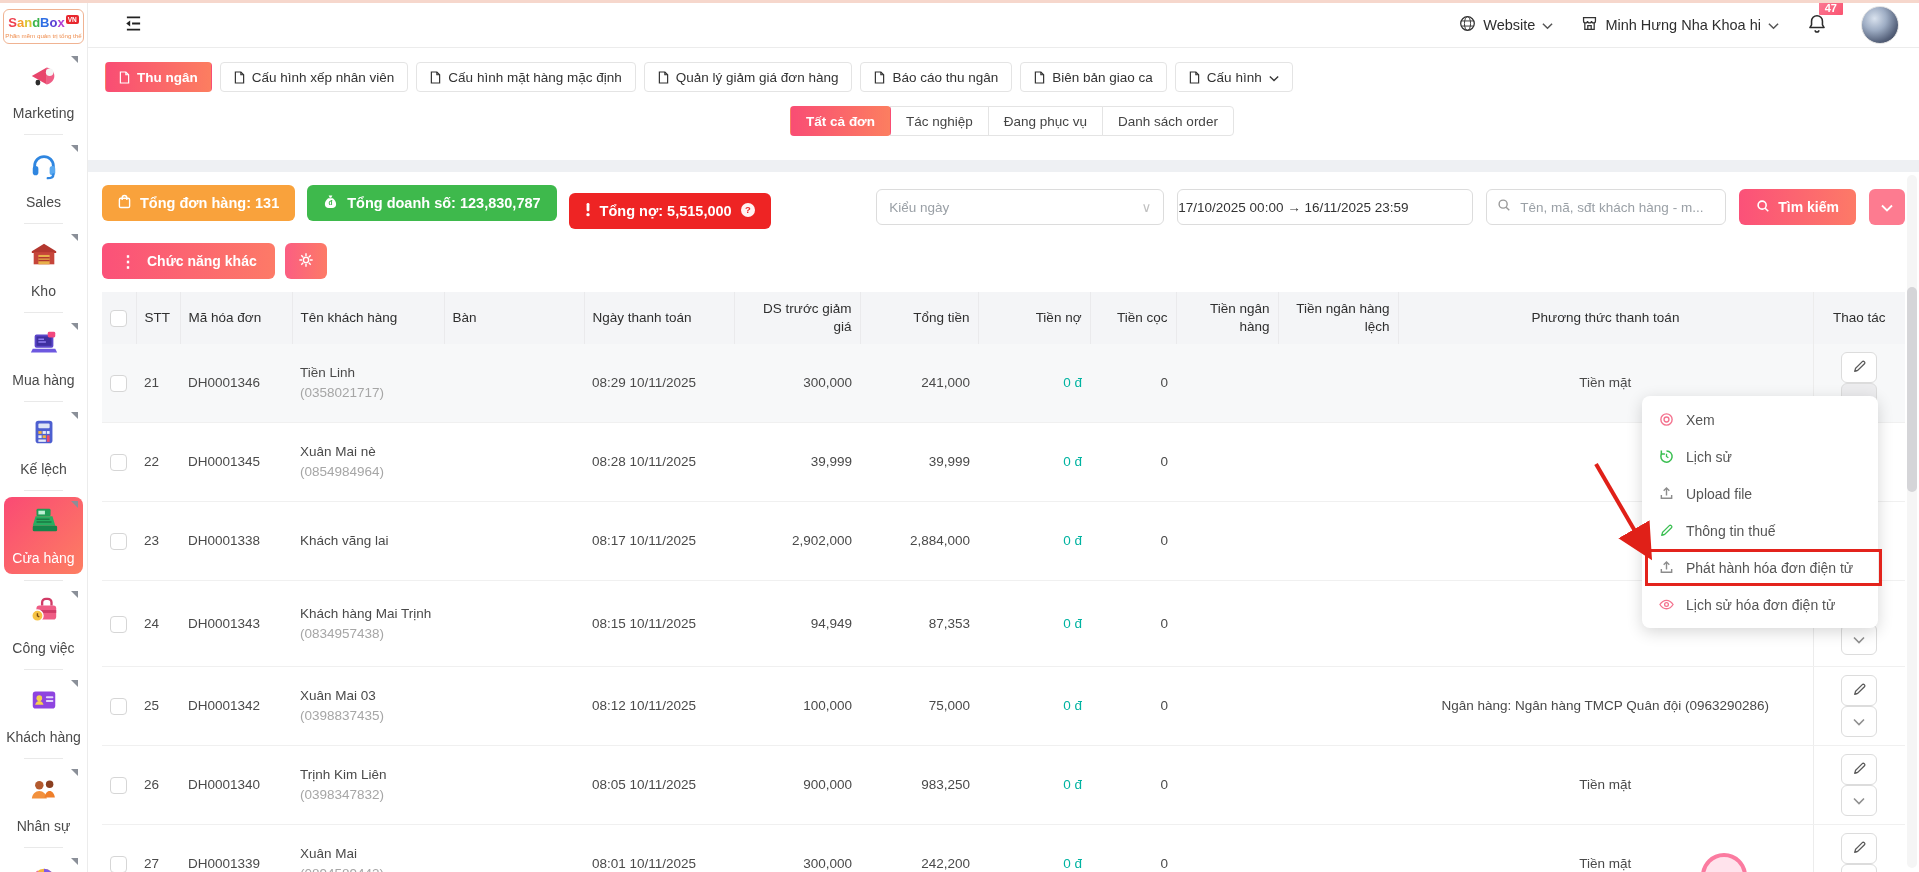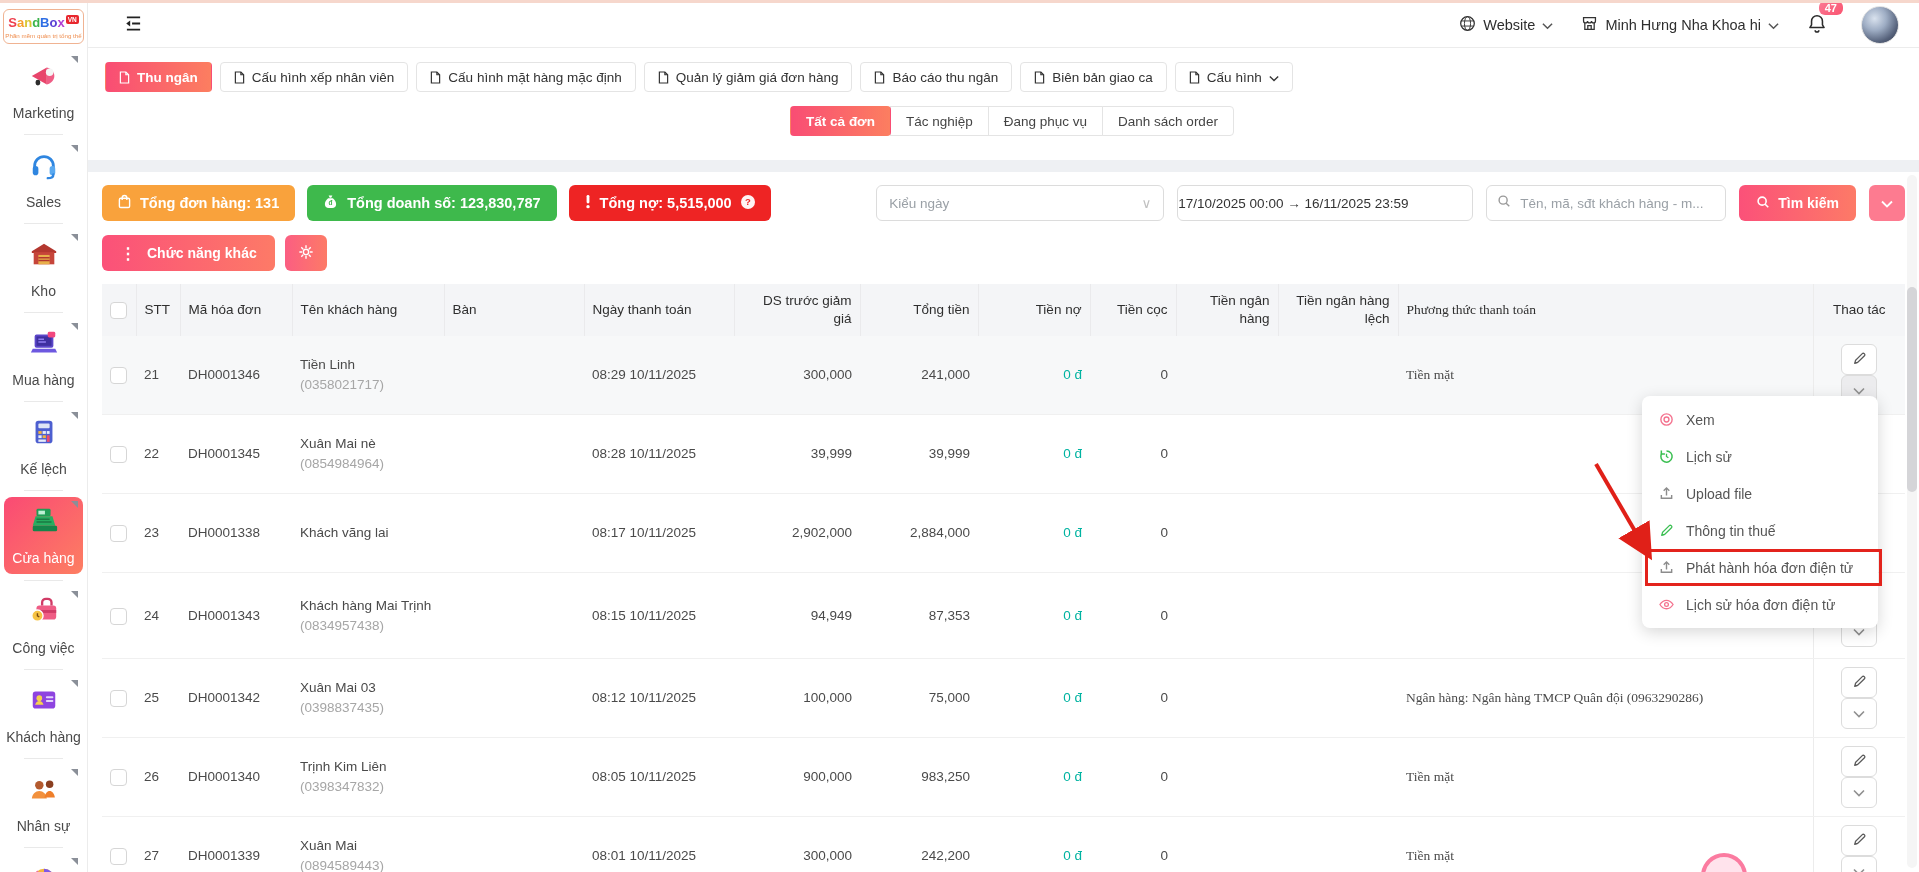--- a/index.html
+++ b/index.html
@@ -29,21 +29,21 @@
   .side-sep { height:1px; background:#e9e9e9; margin:6px 24px; }
 
   
   .topbar { position:absolute; left:88px; right:0; top:3px; height:45px; background:#fff;
             border-bottom:1px solid #ececec; display:flex; align-items:center;
             padding:0 20px 0 36px; z-index:15; }
   .topbar-right { margin-left:auto; display:flex; align-items:center; gap:28px; }
   .tb-group { display:flex; align-items:center; gap:7px; font-size:14.5px; color:#2e2e2e; cursor:pointer; }
   .bell-wrap { position:relative; margin-right:6px; }
   .badge { position:absolute; top:-12px; right:-16px; background:linear-gradient(135deg,#fb7a95,#fa5470);
-           color:#fff; font-size:11px; font-weight:bold; padding:1px 6px; border-radius:6px; }
+           color:#fff; font-size:11px; font-weight:bold; padding:1px 6px; border-radius:1px; }
   .avatar { width:38px; height:38px; border-radius:50%;
             background:radial-gradient(circle at 35% 32%, #d9e2ee 0%, #9eadc4 35%, #55617a 70%, #2e3447 100%);
             border:1px solid #e3e3e3; }
 
   
   .tabs-zone { position:absolute; left:88px; right:0; top:48px; height:112px; background:#fff; z-index:10; }
   .mtabs { display:flex; gap:8px; padding:14px 0 0 17px; }
   .mtab { display:flex; align-items:center; gap:7px; border:1px solid #e4e4e4; background:#fff;
           border-radius:4px; padding:0 13px; height:30px; font-size:13.5px; color:#333; }
   .mtab.active { background:linear-gradient(90deg,#f94d74,#fc7e60); border-color:transparent; color:#fff; font-weight:bold; }
@@ -87,21 +87,21 @@
   thead th { background:#f4f5f7; color:#2f2f2f; font-weight:normal; text-align:left;
              padding:8px 8px; vertical-align:middle; line-height:1.35; }
   thead th + th { border-left:1px solid #eaeaec; }
   tbody td { border-bottom:1px solid #f0f0f0; padding:8px 8px; vertical-align:middle; line-height:1.35; background:#fff; }
   tr.hovered td { background:#f7f8f9; }
   .num, th.num { text-align:right; }
   .cb { width:17px; height:17px; border:1.5px solid #d6d6d6; border-radius:4px; display:inline-block; background:#fff; vertical-align:middle; }
   .cust-name { color:#4a4a4a; }
   .cust-phone { color:#a6a6a6; margin-top:2px; }
   td.debt-cell { color:#00b3a1; }
-  td.pay-cell, th.pay-col { text-align:left;font-family:Liberation Serif, serif; }
+  td.pay-cell, th.pay-col { text-align:center; }
   th.act-col, td.act-cell { border-left:1px solid #ececec; text-align:center; }
   .act-btn { width:36px; height:31px; border:1px solid #dcdcdc; border-radius:6px; background:#fff;
              color:#5a5a5a; display:inline-flex; align-items:center; justify-content:center; margin:0 2px; }
   .act-btn.open { background:#ececee; }
 
   
   .ctx-menu { position:absolute; left:1642px; top:396px; width:236px; background:#fff; border-radius:8px;
               box-shadow:0 4px 16px rgba(0,0,0,.16); padding:5px 0; z-index:40; }
   .ctx-item { display:flex; align-items:center; gap:11px; padding:0 16px; height:37px; font-size:14px; color:#555; position:relative; cursor:pointer; }
   .ctx-item .ic { width:17px; display:inline-flex; justify-content:center; }
@@ -332,21 +332,21 @@
           <span>Tổng đơn hàng: 131</span>
         </button>
         <button class="stat" style="background: rgb(62, 185, 76);">
           <span><svg viewBox="0 0 16 16" width="15" height="15">
               <path d="M6 1.5h4L8.8 4H7.2z" fill="#fff"></path>
               <path d="M5.5 4.5h5C13 6.5 14 9 14 11a4.3 4.3 0 0 1-4.5 4h-3A4.3 4.3 0 0 1 2 11c0-2 1-4.5 3.5-6.5z" fill="#fff"></path>
               <text x="8" y="12.2" font-size="7" text-anchor="middle" fill="#3eb94c" font-weight="bold">đ</text>
             </svg></span>
           <span>Tổng doanh số: 123,830,787</span>
         </button>
-        <button class="stat" style="background: rgb(238, 36, 36);">
+        <button class="stat" style="background: rgb(238, 36, 36); margin-top: 8px;">
           <span><svg viewBox="0 0 6 16" width="6" height="15">
               <rect x="1.5" y="1" width="3" height="9" rx="1.5" fill="#fff"></rect>
               <circle cx="3" cy="13.5" r="1.8" fill="#fff"></circle>
             </svg></span>
           <span>Tổng nợ: 5,515,000</span>
           <span><svg viewBox="0 0 14 14" width="14" height="14">
               <circle cx="7" cy="7" r="7" fill="#fff" opacity="0.95"></circle>
               <text x="7" y="10.3" font-size="9.5" text-anchor="middle" fill="#ee2424" font-weight="bold">?</text>
             </svg></span>
         </button>

